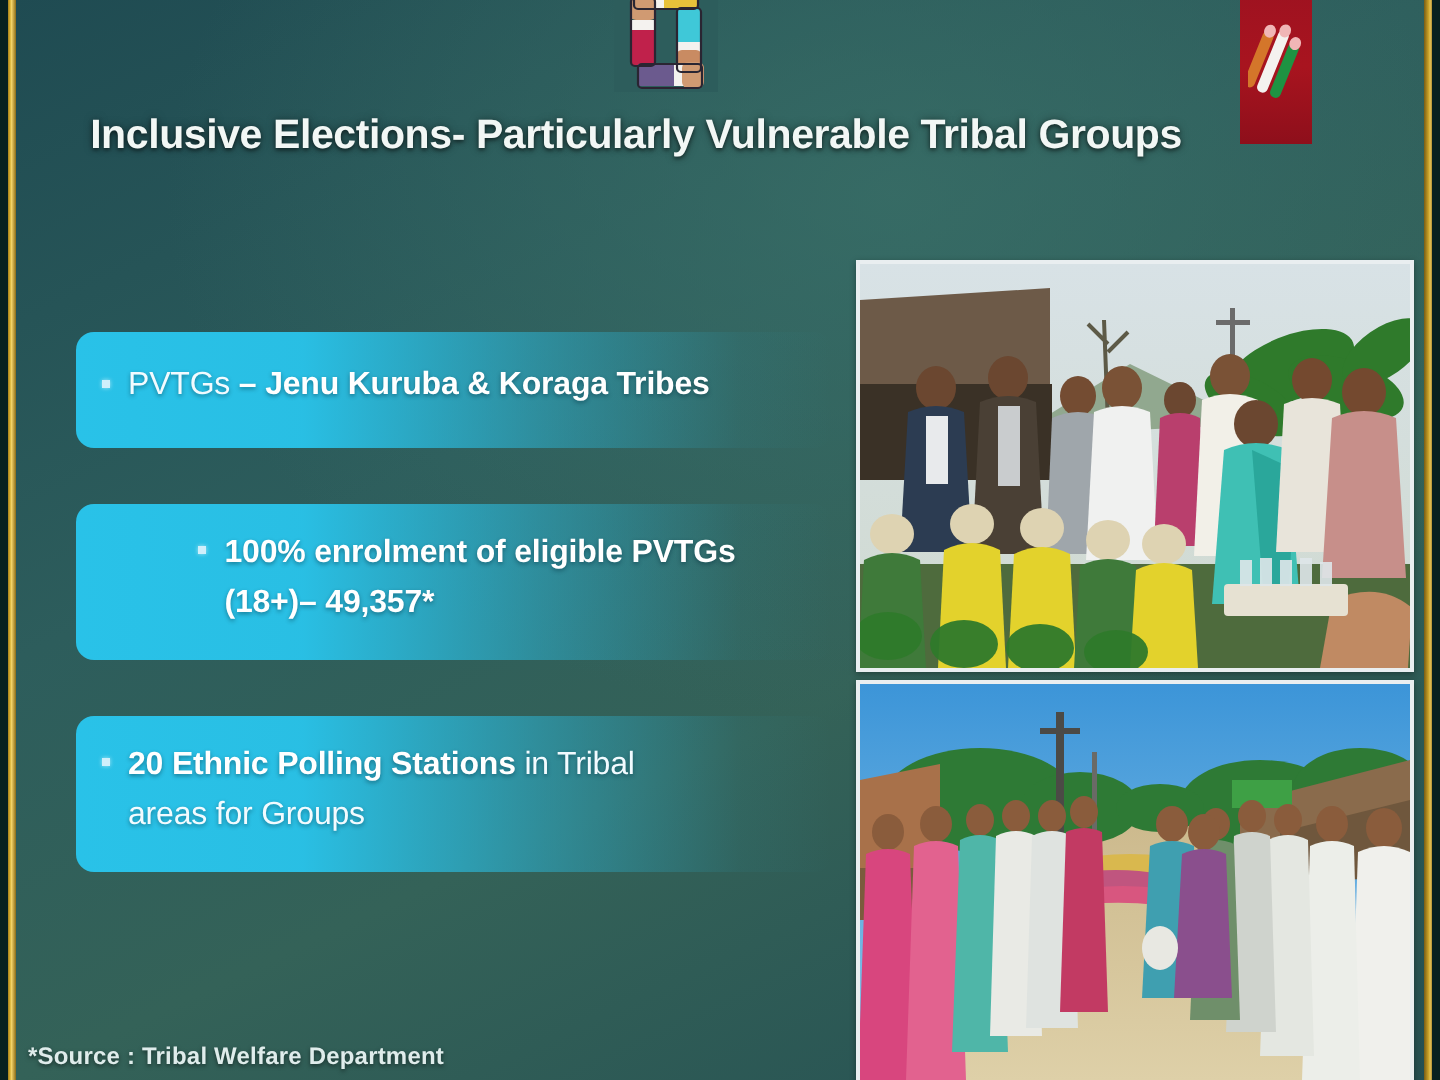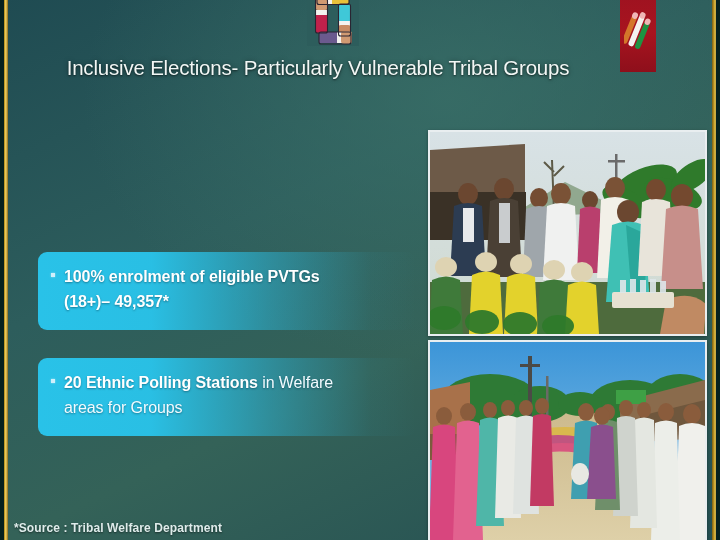--- a/index.html
+++ b/index.html
@@ -34,21 +34,21 @@
   
   #unity-graphic{
     position:absolute;left:307px;top:-9px;width:52px;height:55px;z-index:30;
   }
 
   
   #title{
     position:absolute;left:18px;top:54px;width:600px;
     text-align:center;
     color:#f2f7f5;
-    font-size:20.5px;font-weight:normal;
+    font-size:20.5px;font-weight:bold;
     line-height:27px;
     letter-spacing:-.2px;
     text-shadow:0 1px 2px rgba(0,0,0,.55), 0 0 5px rgba(0,0,0,.35);
     z-index:20;
   }
   #title .ln2{display:block;}
 
   
   .bullet-box{
     position:absolute;left:38px;
@@ -56,21 +56,21 @@
     background:linear-gradient(90deg,
         rgba(41,196,235,.98) 0%,
         rgba(41,196,235,.95) 30%,
         rgba(45,175,205,.55) 62%,
         rgba(45,150,170,.10) 88%,
         rgba(45,140,160,0) 100%);
     display:flex;align-items:flex-start;
     z-index:15;
   }
   #box-1{top:166px;width:378px;height:58px;}
-  #box-2{top:252px;width:378px;height:78px;}
+  #box-2{top:252px;width:378px;height:78px;justify-content:center;}
   #box-3{top:358px;width:378px;height:78px;}
 
   .bullet-dot{
     flex:0 0 auto;
     width:4px;height:4px;
     background:#cfeffb;
     margin:24px 9px 0 13px;
     box-shadow:0 0 2px rgba(255,255,255,.6);
   }
   #box-2 .bullet-dot,#box-3 .bullet-dot{margin-top:21px;}
@@ -160,33 +160,39 @@
         <rect x="16" y="11" width="5.5" height="29" rx="2.6" fill="#1e9342"></rect>
         <ellipse cx="18.7" cy="11" rx="2.9" ry="3.3" fill="#f0b6b6"></ellipse>
       </g>
     </svg>
   </div>
 
   <div id="title">
     <span>Inclusive Elections- Particularly Vulnerable Tribal Groups</span>
   </div>
 
+  <div id="box-1" class="bullet-box">
+    <span class="bullet-dot"></span>
+    <div class="bullet-text">
+      <span class="bt-light">PVTGs </span><span class="bt-bold">– Jenu Kuruba &amp; Koraga Tribes</span>
+    </div>
+  </div>
 
   <div id="box-2" class="bullet-box">
     <span class="bullet-dot"></span>
     <div class="bullet-text">
       <div class="bt-bold">100% enrolment of eligible PVTGs</div>
       <div class="bt-bold">(18+)– 49,357*</div>
     </div>
   </div>
 
   <div id="box-3" class="bullet-box">
     <span class="bullet-dot"></span>
     <div class="bullet-text">
-      <div><span class="bt-bold">20 Ethnic Polling Stations </span><span class="bt-light">in Welfare</span></div>
+      <div><span class="bt-bold">20 Ethnic Polling Stations </span><span class="bt-light">in Tribal</span></div>
       <div class="bt-light">areas for Groups</div>
     </div>
   </div>
 
   <div id="photo-1" class="photo">
     <svg viewBox="0 0 275 202" preserveAspectRatio="none" xmlns="http://www.w3.org/2000/svg">
       <defs>
         <linearGradient id="sky1" x1="0" y1="0" x2="0" y2="1">
           <stop offset="0" stop-color="#d8e2e6"></stop>
             <stop offset="1" stop-color="#cfd9cf"></stop>

